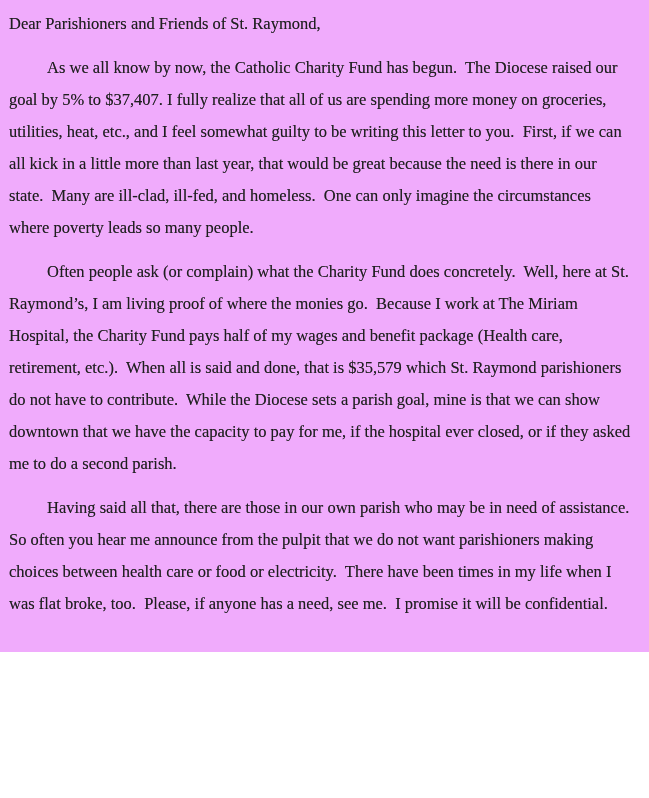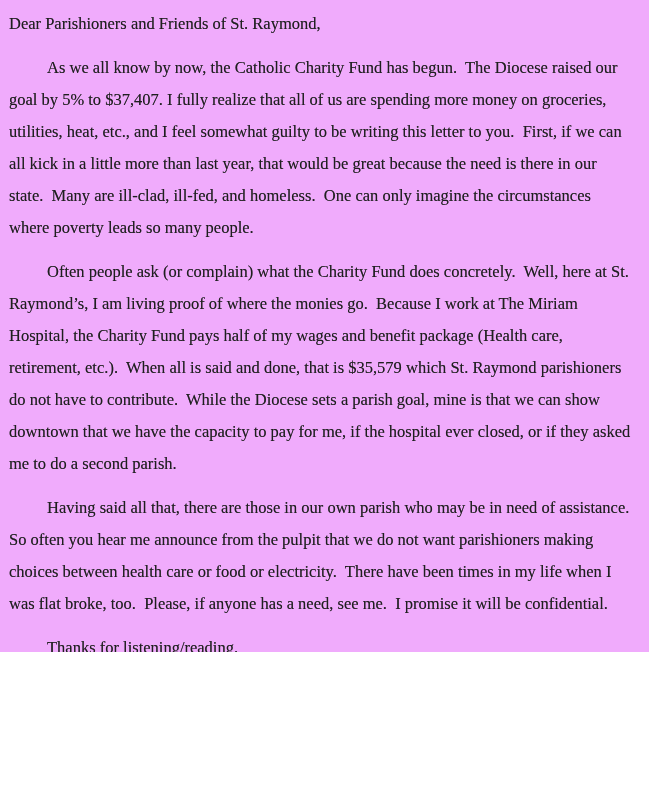--- a/index.html
+++ b/index.html
@@ -43,14 +43,13 @@
 <div class="page">
   <p class="salutation">Dear Parishioners and Friends of St. Raymond,</p>
 
   <p class="body-para">As we all know by now, the Catholic Charity Fund has begun.  The Diocese raised our goal by 5% to $37,407. I fully realize that all of us are spending more money on groceries, utilities, heat, etc., and I feel somewhat guilty to be writing this letter to you.  First, if we can all kick in a little more than last year, that would be great because the need is there in our state.  Many are ill-clad, ill-fed, and homeless.  One can only imagine the circumstances where poverty leads so many people.</p>
 
   <p class="body-para">Often people ask (or complain) what the Charity Fund does concretely.  Well, here at St. Raymond’s, I am living proof of where the monies go.  Because I work at The Miriam Hospital, the Charity Fund pays half of my wages and benefit package (Health care, retirement, etc.).  When all is said and done, that is $35,579 which St. Raymond parishioners do not have to contribute.  While the Diocese sets a parish goal, mine is that we can show downtown that we have the capacity to pay for me, if the hospital ever closed, or if they asked me to do a second parish.</p>
 
 
   <p class="body-para">Having said all that, there are those in our own parish who may be in need of assistance.  So often you hear me announce from the pulpit that we do not want parishioners making choices between health care or food or electricity.  There have been times in my life when I was flat broke, too.  Please, if anyone has a need, see me.  I promise it will be confidential.</p>
 
-  <p class="body-para">Thanks for listening/reading.</p>
 </div>
 
 </body></html>

